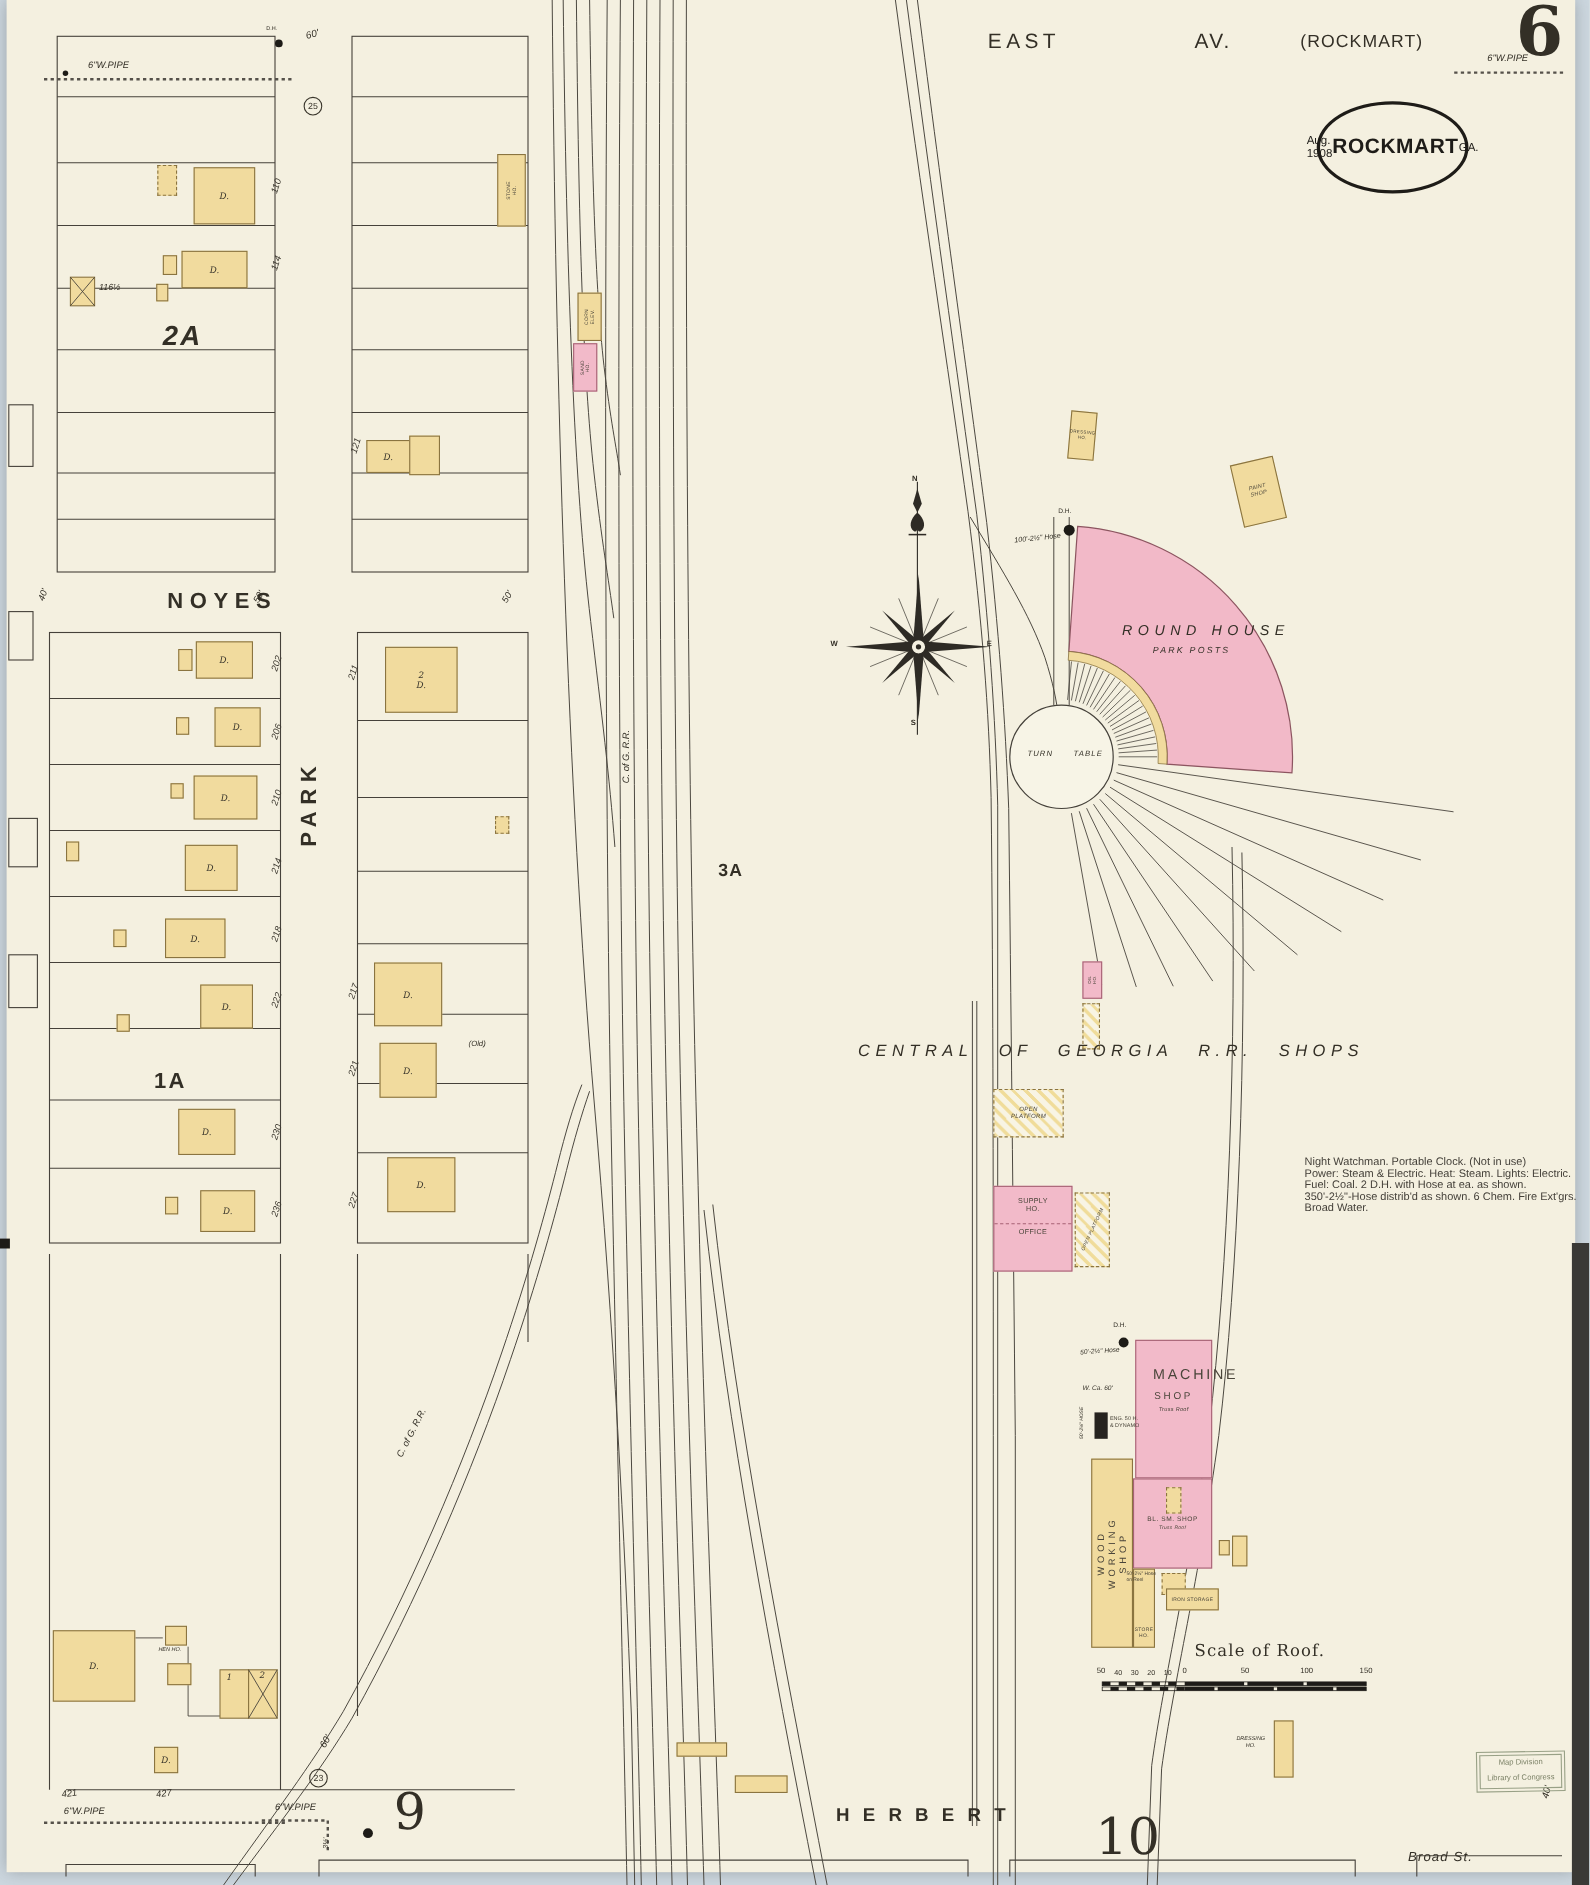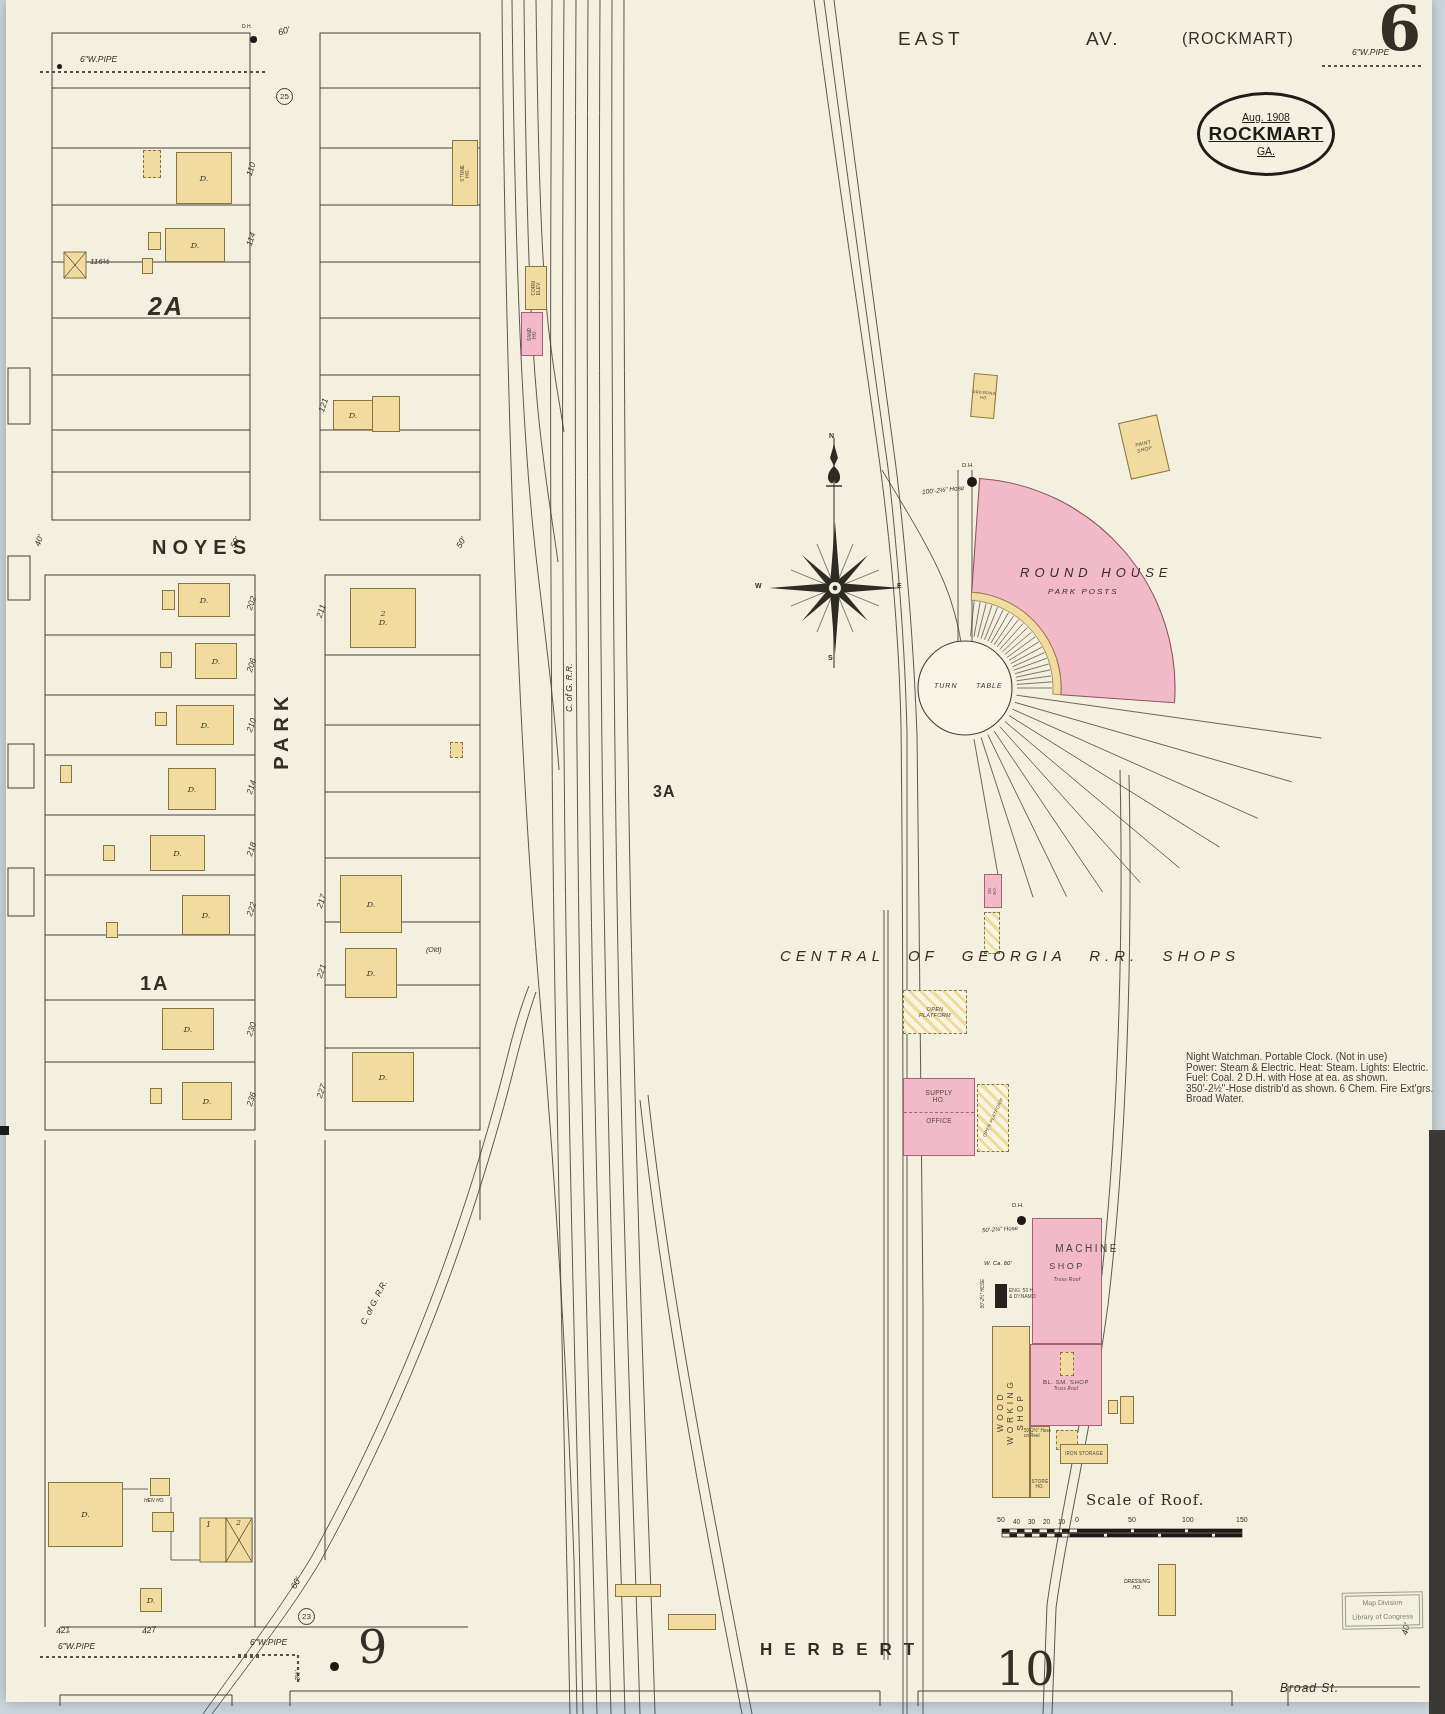--- a/index.html
+++ b/index.html
@@ -273,21 +273,21 @@
     <span class="tiny" style="font-size:6.5px;margin-top:10px;">SUPPLY</span>
     <span class="tiny" style="font-size:6.5px;">HO.</span>
     <span style="width:100%;border-top:1px dashed #a66274;margin-top:8px;"></span>
     <span class="tiny" style="font-size:6.5px;margin-top:4px;">OFFICE</span>
     </div>
   <div class="abs dash stripe" style="left:977px;top:1084px;width:32px;height:68px;border:1px dashed #8a7440;box-sizing:border-box;display:flex;align-items:center;justify-content:center;">
     <span class="tiny" style="font-size:4.5px;font-style:italic;transform:rotate(-65deg);white-space:nowrap;">OPEN PLATFORM</span>
     </div>
 
   <div class="bp" style="left:1032px;top:1218px;width:70px;height:126px;justify-content:flex-start;">
-    <span class="tiny" style="font-size:10px;letter-spacing:2.5px;margin-top:24px;margin-left:40px;">MACHINE</span>
+    <span class="tiny" style="font-size:13px;letter-spacing:2.5px;margin-top:24px;margin-left:40px;">MACHINE</span>
     <span class="tiny" style="font-size:9px;letter-spacing:2.5px;margin-top:6px;">SHOP</span>
     <span class="tiny" style="font-size:5px;font-style:italic;margin-top:6px;">Truss Roof</span>
     </div>
   <div class="abs" style="left:995px;top:1284px;width:12px;height:24px;background:#26231f;"></div>
 
   <div class="bp" style="left:1030px;top:1344px;width:72px;height:82px;">
     <span class="tiny" style="font-size:6px;letter-spacing:.5px;">BL. SM. SHOP</span>
     <span class="tiny" style="font-size:4.5px;font-style:italic;">Truss Roof</span>
     </div>
   <div class="by dash" style="left:1060px;top:1352px;width:14px;height:24px;"></div>
@@ -311,21 +311,21 @@
 
   <div class="lbl" style="left:898px;top:28px;font-size:19px;letter-spacing:4px;">EAST</div>
   <div class="lbl" style="left:1086px;top:28px;font-size:19px;letter-spacing:2px;">AV.</div>
   <div class="lbl" style="left:1182px;top:30px;font-size:16px;letter-spacing:1px;">(ROCKMART)</div>
   <div class="lbl it" style="left:80px;top:55px;font-size:8.5px;">6"W.PIPE</div>
   <div class="lbl it" style="left:1352px;top:48px;font-size:8.5px;">6"W.PIPE</div>
   <div class="dot" style="left:57px;top:64px;width:5px;height:5px;"></div>
   <div class="lbl serif" style="left:1378px;top:-6px;font-size:62px;font-weight:700;">6</div>
 
   <div class="abs" style="left:1197px;top:92px;width:132px;height:78px;border:3.5px solid #1e1c18;border-radius:50%;
-              display:flex;flex-direction:column;align-items:center;justify-content:center;color:#1e1c18;text-decoration:underline;">
+              display:flex;flex-direction:row;align-items:center;justify-content:center;color:#1e1c18;">
     <span style="font-size:10.5px;">Aug. 1908</span>
     <span style="font-size:19px;font-weight:700;letter-spacing:.5px;">ROCKMART</span>
     <span style="font-size:10.5px;">GA.</span>
   </div>
 
   <div class="lbl" style="left:148px;top:292px;font-size:25px;letter-spacing:2px;font-weight:700;font-style:italic;">2A</div>
   <div class="lbl" style="left:140px;top:972px;font-size:20px;letter-spacing:2px;font-weight:700;">1A</div>
   <div class="lbl" style="left:653px;top:783px;font-size:16px;letter-spacing:1px;font-weight:700;">3A</div>
 
   <div class="lbl" style="left:152px;top:536px;font-size:20px;letter-spacing:6px;font-weight:700;">NOYES</div>
@@ -336,21 +336,21 @@
   <div class="lbl it" style="left:1280px;top:1682px;font-size:12px;letter-spacing:1px;">Broad St.</div>
 
   <div class="lbl it" style="left:278px;top:26px;font-size:9px;transform:rotate(-15deg);">60'</div>
   <div class="circled" style="left:276px;top:88px;">
       <span>25</span>
     </div>
   <div class="lbl it" style="left:34px;top:536px;font-size:8.5px;transform:rotate(-70deg);">40'</div>
   <div class="lbl it" style="left:230px;top:538px;font-size:8.5px;transform:rotate(-60deg);">50'</div>
   <div class="lbl it" style="left:456px;top:538px;font-size:8.5px;transform:rotate(-60deg);">50'</div>
   <div class="lbl it" style="left:290px;top:1578px;font-size:9px;transform:rotate(-60deg);">60'</div>
-  <div class="circled" style="left:281px;top:1608px;margin-left:17px;">
+  <div class="circled" style="left:281px;top:1608px;">
       <span>23</span>
     </div>
   <div class="lbl it" style="left:292px;top:1672px;font-size:6.5px;transform:rotate(-90deg);">3½'</div>
   <div class="lbl it" style="left:1400px;top:1624px;font-size:9px;transform:rotate(-75deg);">40'</div>
 
   <div class="vwrap" style="left:560px;top:640px;width:18px;height:96px;">
     <span class="lbl it" style="position:static;font-size:8.5px;">C. of G. R.R.</span>
     </div>
   <div class="lbl it" style="left:350px;top:1298px;font-size:8.5px;transform:rotate(-63deg);">C. of G. R.R.</div>
 

